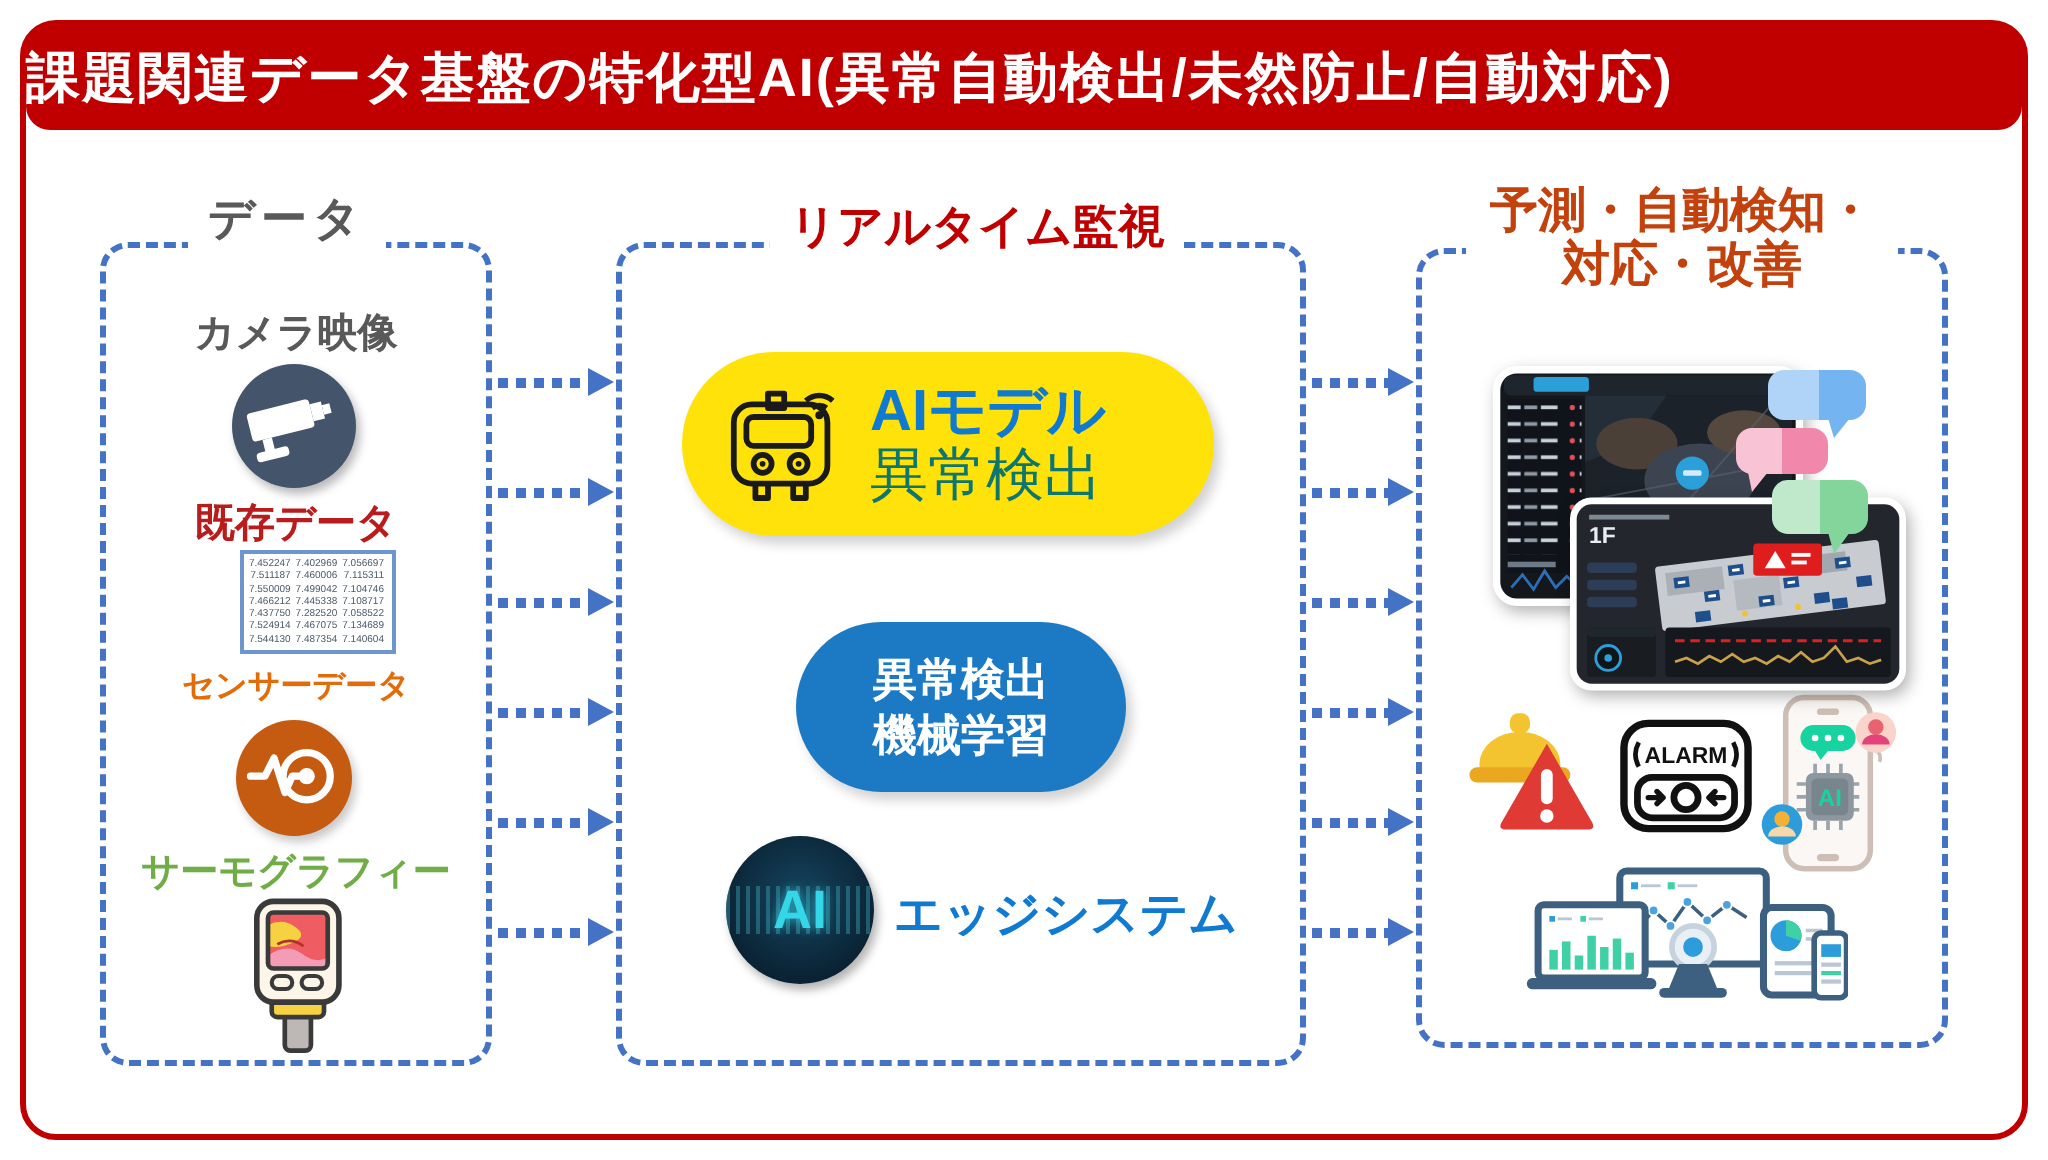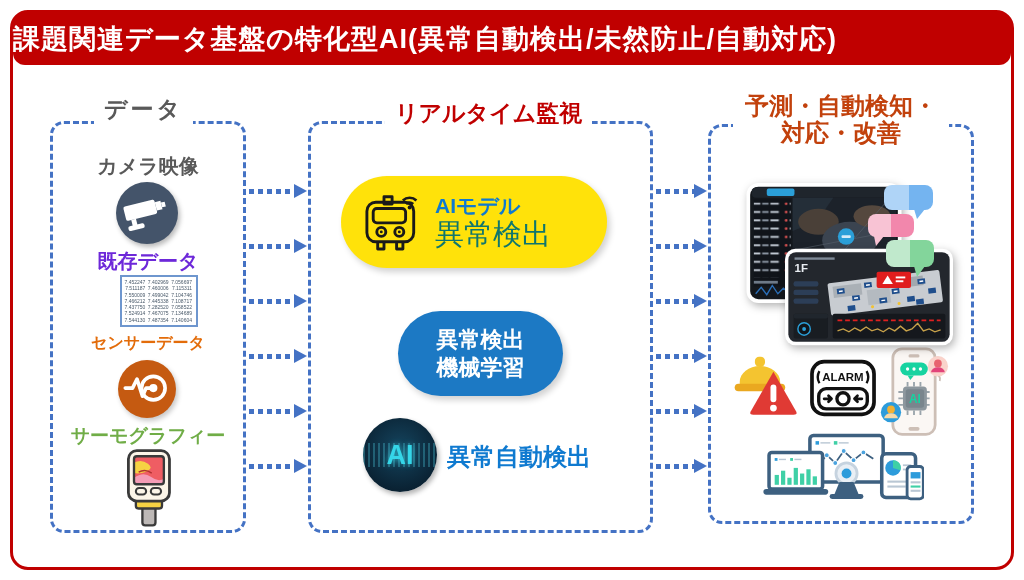--- a/index.html
+++ b/index.html
@@ -18,39 +18,39 @@
   #box-predict { left: 708px; top: 124px; width: 266px; height: 400px; }
 
   .col-header { position: absolute; background: #fff; font-weight: bold; text-align: center;
     padding: 0 10px; z-index: 6; white-space: nowrap; }
   #hdr-data    { left: 94px;  top: 94px;  font-size: 23px; color: #595959; letter-spacing: 3px; }
   #hdr-monitor { left: 385px; top: 98px;  font-size: 23px; color: #C00000; }
   #hdr-predict { left: 733px; top: 92px;  font-size: 24px; color: #c2410c; line-height: 27px; width: 216px; white-space: normal; }
 
   .left-label { position: absolute; left: 50px; width: 196px; text-align: center; font-weight: bold; z-index: 2; }
   #lbl-camera   { top: 153px; font-size: 20px; color: #595959; }
-  #lbl-existing { top: 248px; font-size: 20px; color: #6d28d9; }
+  #lbl-existing { top: 248px; font-size: 20px; color: #b91c1c; }
   #lbl-sensor   { top: 333px; font-size: 16px; color: #E36C0A; }
   #lbl-thermo   { top: 423px; font-size: 19px; color: #70AD47; }
 
   .icon-circle { position: absolute; border-radius: 50%; display: flex; align-items: center; justify-content: center; }
   #icon-camera { left: 116px; top: 182px; width: 62px; height: 62px; background: #44546A; box-shadow: 2px 3px 5px rgba(0,0,0,.28); }
   #icon-sensor { left: 118px; top: 360px; width: 58px; height: 58px; background: #C55A11; box-shadow: 2px 3px 5px rgba(0,0,0,.22); }
   #icon-thermo { position: absolute; left: 120px; top: 448px; width: 56px; height: 80px; }
 
   #mini-table { position: absolute; left: 120px; top: 275px; width: 78px; height: 52px;
     border: 2px solid #6E96CE; background: #fff; display: grid; grid-template-columns: repeat(3, 1fr);
     align-content: center; font-size: 5px; line-height: 6.5px; color: #4A5A6A; padding: 2px 2px; }
   #mini-table span { text-align: right; padding-right: 2px; overflow: hidden; }
 
   #pill-ai { position: absolute; left: 341px; top: 176px; width: 266px; height: 92px; border-radius: 46px;
     background: #FFE20A; box-shadow: 3px 4px 6px rgba(0,0,0,.18);
     display: flex; align-items: center; padding: 0 16px; gap: 6px; }
   #pill-ai .txt { text-align: left; line-height: 1.12; }
-  #pill-ai .l1 { font-size: 21px; font-weight: bold; color: #0F7AD0; }
+  #pill-ai .l1 { font-size: 29px; font-weight: bold; color: #0F7AD0; }
   #pill-ai .l2 { font-size: 29px; font-weight: normal; color: #0f766e; }
 
   #pill-learn { position: absolute; left: 398px; top: 311px; width: 165px; height: 85px; border-radius: 43px;
     background: #1C79C4; box-shadow: 3px 4px 6px rgba(0,0,0,.18); color: #fff;
     display: flex; flex-direction: column; align-items: center; justify-content: center;
     font-weight: bold; font-size: 22px; line-height: 1.25; }
 
   #edge-circle { position: absolute; left: 363px; top: 418px; width: 74px; height: 74px; border-radius: 50%;
     background: radial-gradient(circle at 50% 42%, #15455F, #0A2233 72%);
     display: flex; align-items: center; justify-content: center; overflow: hidden;
@@ -210,21 +210,21 @@
 
   <div id="pill-learn">
     <div>異常検出</div>
     <div>機械学習</div>
   </div>
 
   <div id="edge-circle">
     <div class="band"></div>
     <div class="ai">AI</div>
   </div>
-  <div id="edge-label">異常自動検出</div>
+  <div id="edge-label">エッジシステム</div>
 
   <div class="arrow arr-l" style="top:189px"></div>
   <div class="arrow arr-l" style="top:244px"></div>
   <div class="arrow arr-l" style="top:299px"></div>
   <div class="arrow arr-l" style="top:354px"></div>
   <div class="arrow arr-l" style="top:409px"></div>
   <div class="arrow arr-l" style="top:464px"></div>
 
   <div class="arrow arr-r" style="top:189px"></div>
   <div class="arrow arr-r" style="top:244px"></div>

